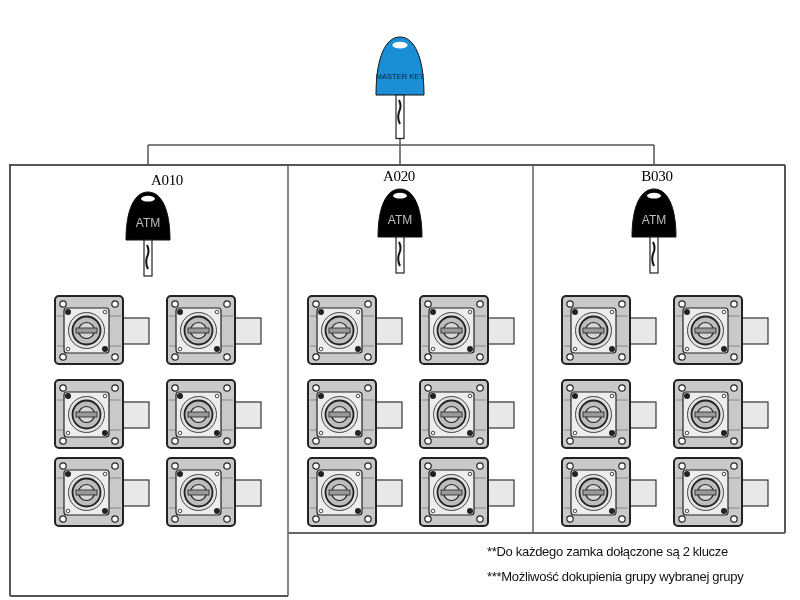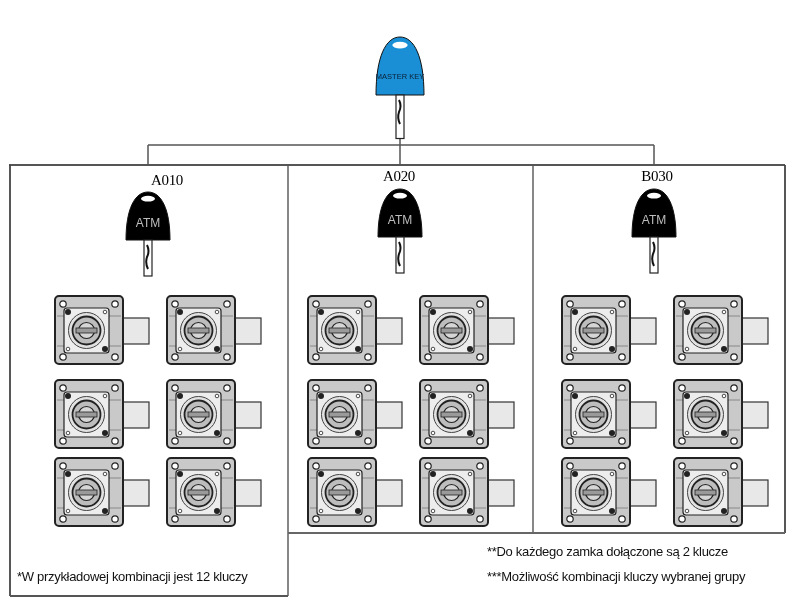--- a/index.html
+++ b/index.html
@@ -106,16 +106,15 @@
         <use href="#lock" x="674" y="380"></use>
         <use href="#lock" x="562" y="458"></use>
         <use href="#lock" x="674" y="458"></use>
       </g>
   </svg>
 
   <div class="lbl" style="left:148px;top:172px">A010</div>
   <div class="lbl" style="left:380px;top:168px">A020</div>
   <div class="lbl" style="left:638px;top:168px">B030</div>
 
-  <div class="note" style="left:17px;top:569px">*W przykładowej kombinacji jest 12 kluczy</div>
   <div class="note" style="left:487px;top:544px">**Do każdego zamka dołączone są 2 klucze</div>
-  <div class="note" style="left:487px;top:569px">***Możliwość kombinacji kluczy wybranej grupy</div>
+  <div class="note" style="left:487px;top:569px">***Możliwość dokupienia grupy wybranej grupy</div>
 </div>
 
 </body></html>

